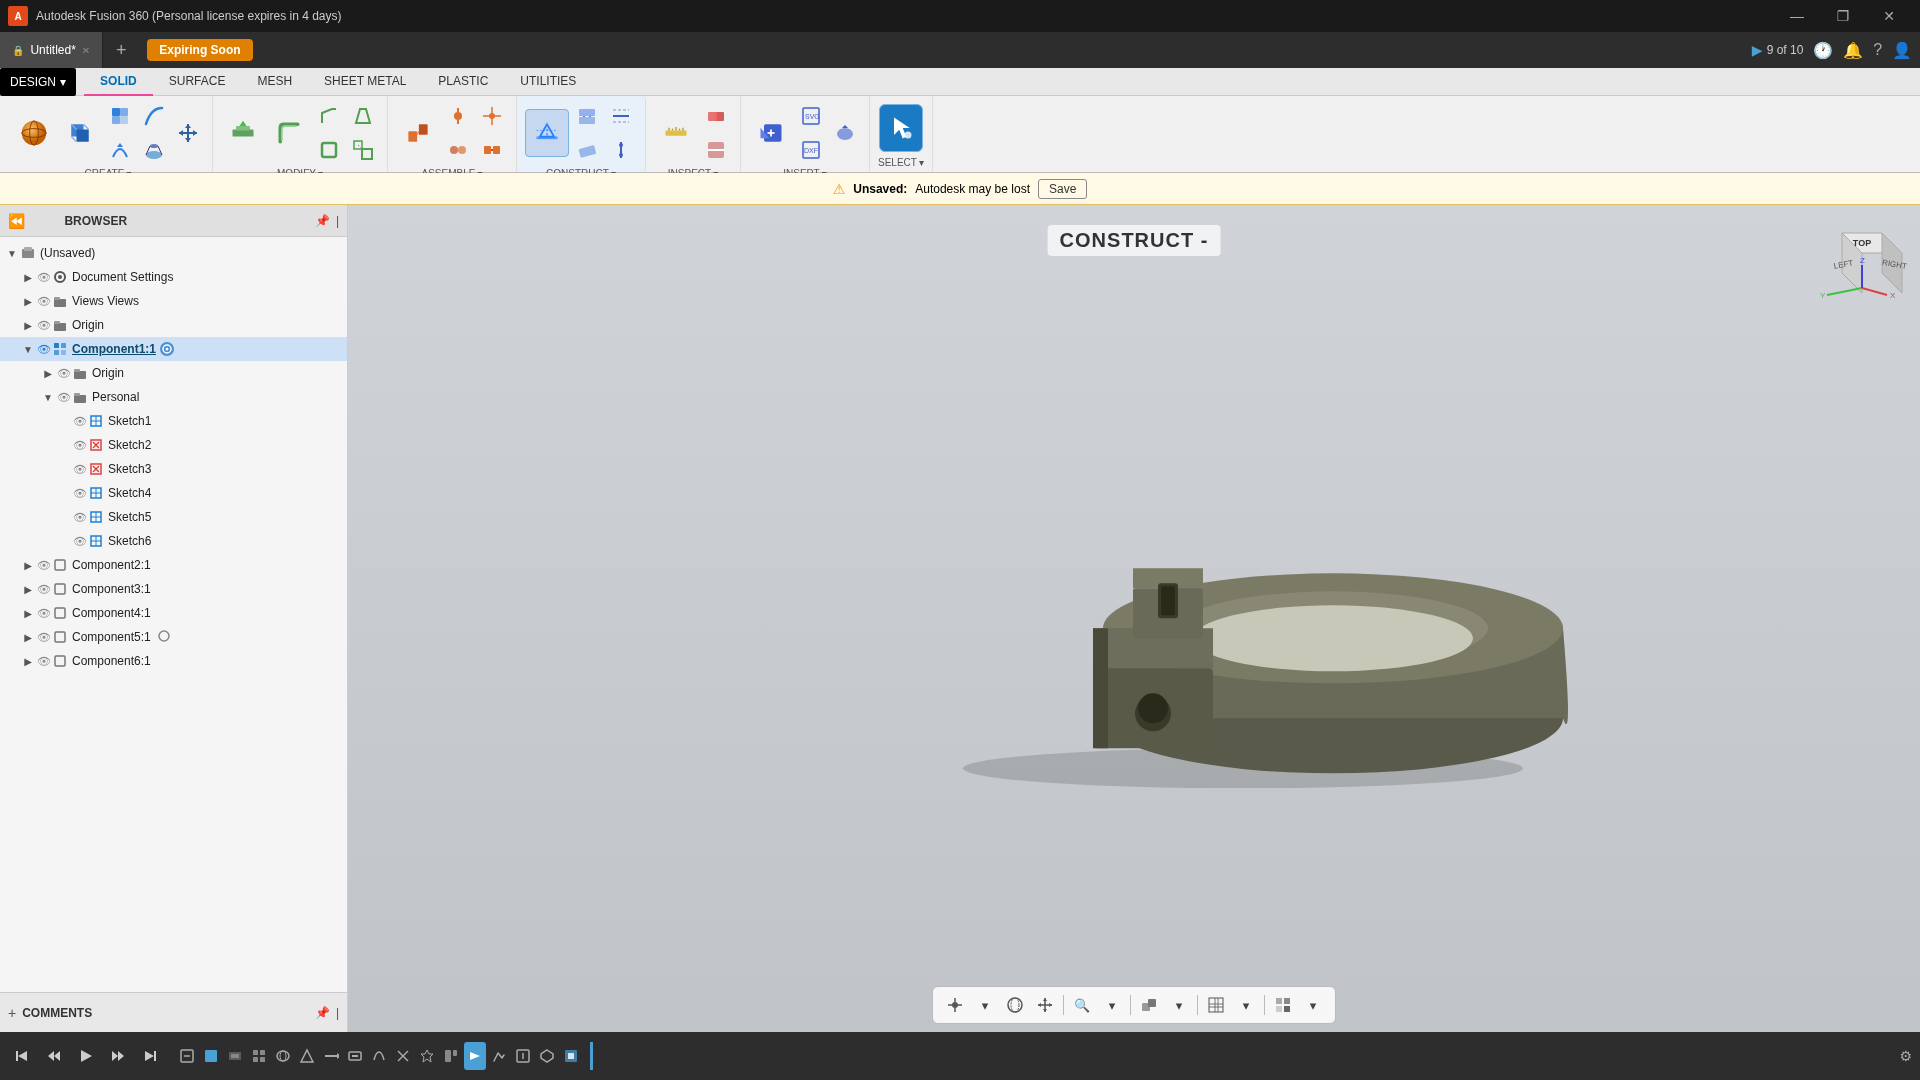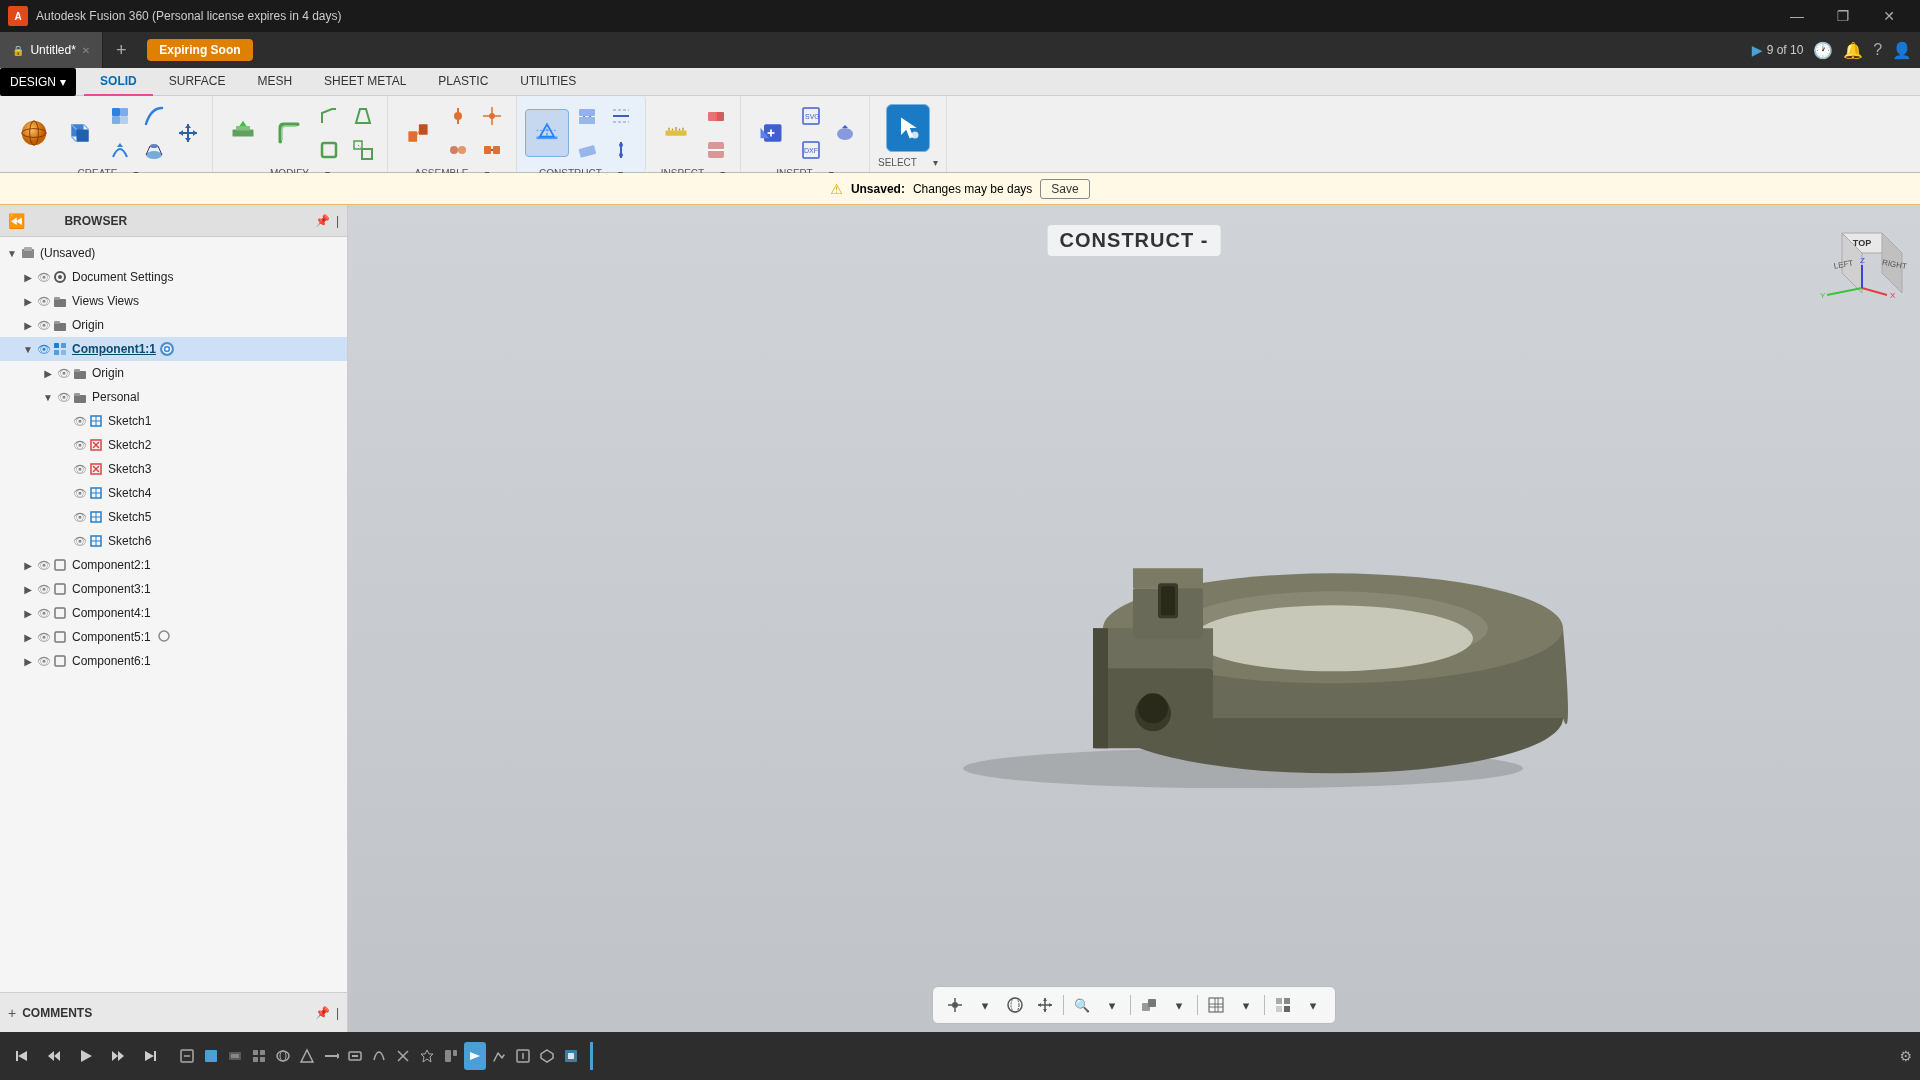--- a/index.html
+++ b/index.html
@@ -43,21 +43,21 @@
     
     #ribbon-tabs { display: flex; align-items: center; height: 28px; background: #e8e8e8; border-bottom: 1px solid #ccc; }
     .ribbon-tab { padding: 0 16px; height: 28px; display: flex; align-items: center; font-size: 12px; color: #333; cursor: pointer; border-bottom: 2px solid transparent; }
     .ribbon-tab.active { border-bottom: 2px solid #ec4899; color: #006cb4; font-weight: 600; }
     #design-btn { margin-right: 8px; padding: 0 10px; background: #000000; color: white; height: 28px; display: flex; align-items: center; gap: 4px; border-radius: 2px; cursor: pointer; font-size: 12px; }
 
     
     #ribbon-content { display: flex; height: 76px; align-items: stretch; padding: 0 4px; gap: 0; }
     .ribbon-group { display: flex; flex-direction: column; align-items: center; padding: 4px 8px; border-right: 1px solid #ddd; }
     .ribbon-group-items { display: flex; gap: 2px; flex: 1; align-items: center; }
-    .ribbon-group-label { font-size: 10px; color: #555; margin-top: 2px; display: flex; align-items: center; gap: 16px; cursor: pointer; }
+    .ribbon-group-label { font-size: 10px; color: #555; margin-top: 2px; display: flex; align-items: center; gap: 2px; cursor: pointer; }
     .ribbon-btn { width: 44px; height: 48px; display: flex; flex-direction: column; align-items: center; justify-content: center; gap: 2px; border-radius: 4px; cursor: pointer; border: none; background: transparent; }
     .ribbon-btn.active { background: #c5d8f0; border: 1px solid #7ab2e0; }
     .ribbon-btn .icon-area { width: 32px; height: 32px; display: flex; align-items: center; justify-content: center; }
     .ribbon-btn-small { width: 32px; height: 32px; display: flex; align-items: center; justify-content: center; border-radius: 3px; cursor: pointer; background: transparent; border: none; }
 
     
     .icon-svg { width: 28px; height: 28px; }
     .icon-svg-sm { width: 22px; height: 22px; }
 
     
@@ -487,21 +487,21 @@
         <span>▾</span>
       </div>
     </div>
 
   </div>
 </div>
 
 <div id="notification-bar">
   <span class="warn-icon">⚠</span>
   <strong>Unsaved:</strong>
-  <span>Changes may be days</span>
+  <span>Autodesk may be lost</span>
   <button class="save-btn">Save</button>
 </div>
 
 <div id="main-area">
 
   <div id="browser-panel">
     <div id="browser-header">
       <span class="collapse-btn">⏪</span>
       <span class="header-title">BROWSER</span>
       <span class="pin-btn">📌</span>

